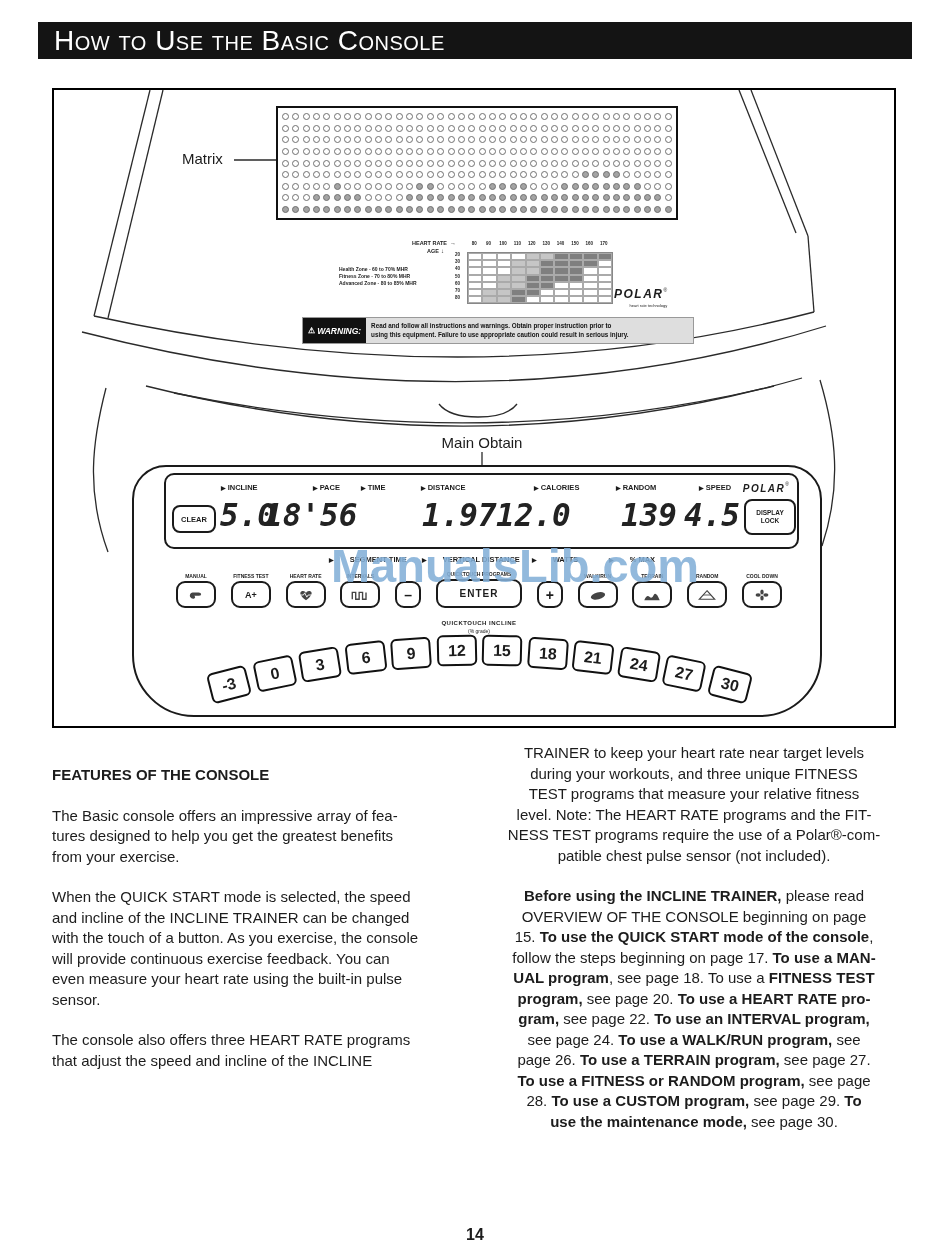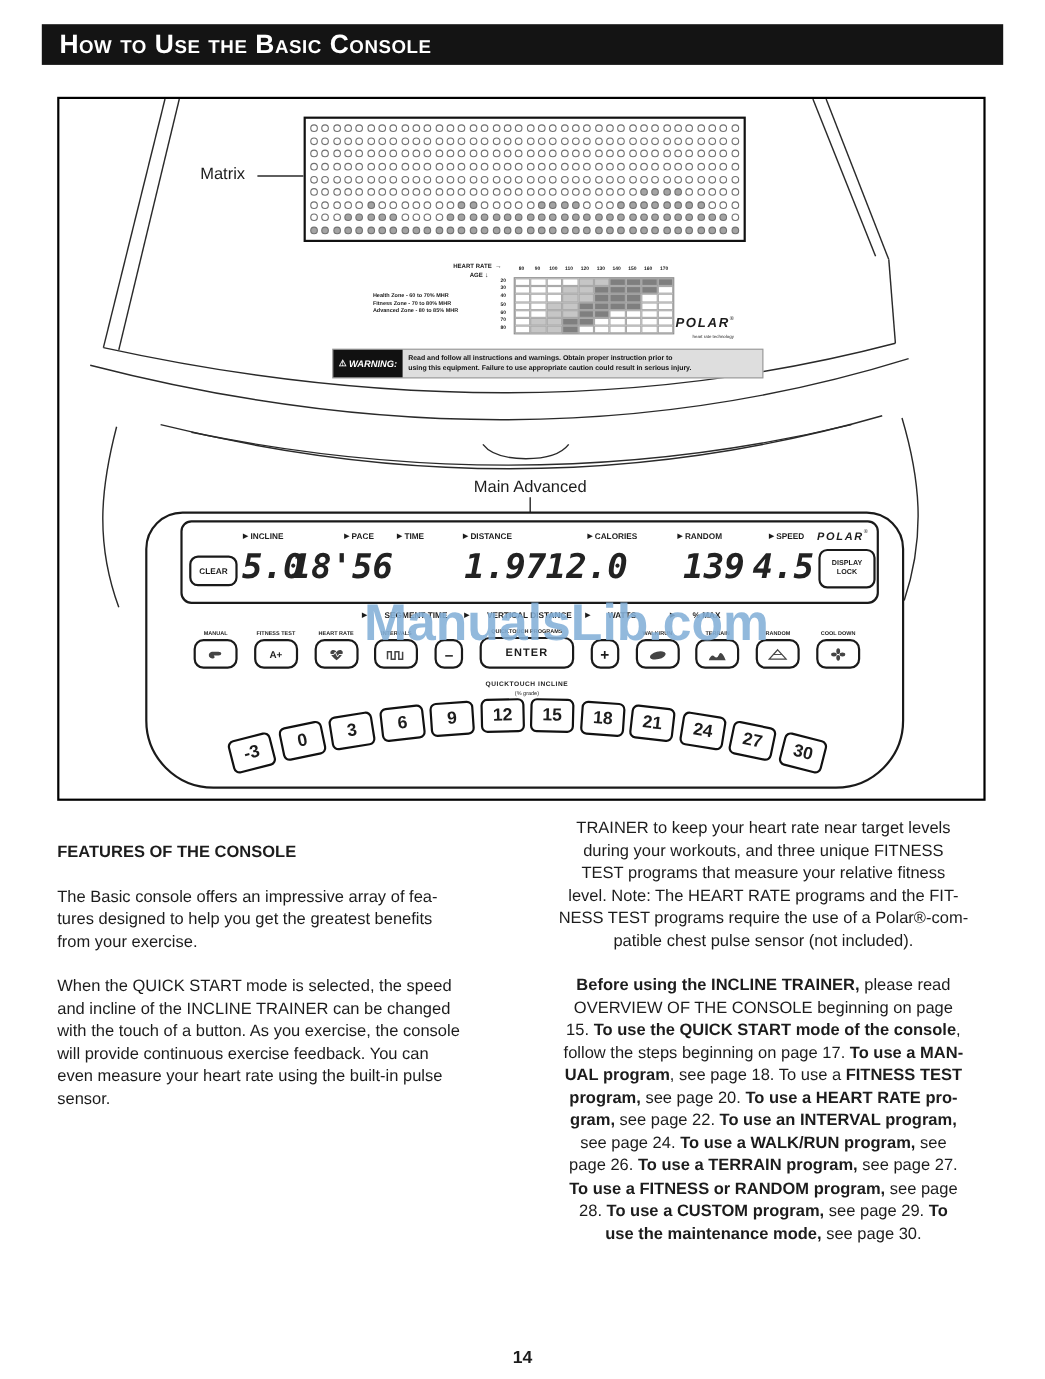--- a/index.html
+++ b/index.html
@@ -2,21 +2,21 @@
 <html><head>
 <meta charset="utf-8">
 <style>
   html,body{margin:0;padding:0;background:#fff;}
   .page{position:relative;width:950px;height:1254px;background:#fff;overflow:hidden;
         font-family:"Liberation Sans",sans-serif;color:#1c1c1c;}
 
   
   .header-bar{position:absolute;left:38px;top:22px;width:874px;height:37px;background:#141414;
               display:flex;align-items:center;padding-left:16px;box-sizing:border-box;}
-  .header-title{color:#fff;font-weight:bold;font-size:24px;font-variant:small-caps;letter-spacing:0.5px;}
+  .header-title{color:#fff;font-weight:normal;font-size:28px;font-variant:small-caps;letter-spacing:0.5px;}
 
   
   .diagram{position:absolute;left:52px;top:88px;width:844px;height:640px;border:2px solid #000;box-sizing:border-box;}
   .outline{position:absolute;left:0;top:0;pointer-events:none;}
   .matrix-callout{position:absolute;left:128px;top:60px;font-size:15px;}
   .note{position:absolute;left:686px;top:26px;width:160px;font-size:15px;line-height:21px;}
 
   .matrix-panel{position:absolute;left:222px;top:16px;width:402px;height:114px;border:2px solid #111;
                 box-sizing:border-box;padding:5px 4px;display:flex;flex-direction:column;justify-content:space-between;background:#fff;}
   .dot-row{display:flex;justify-content:space-between;}
@@ -606,21 +606,21 @@
       <div class="warn-box">
         <span class="warn-tri">⚠</span>
         <span>WARNING:</span>
       </div>
       <div class="warn-text">
         <span>Read and follow all instructions and warnings.  Obtain proper instruction prior to</span><br>
         <span>using this equipment.  Failure to use appropriate caution could result in serious injury.</span>
       </div>
     </div>
 
-    <div class="main-display-label">Main Advanced</div>
+    <div class="main-display-label">Main Obtain</div>
 
     <div class="console-body">
       <div class="bezel">
         <div class="clear-btn">CLEAR</div>
         <div class="lock-btn">
           <span><span>DISPLAY</span><br><span>LOCK</span></span>
         </div>
         <div class="bezel-polar">
           <span class="polar-word">POLAR</span><span class="reg">®</span>
           <div class="polar-tag"></div>
@@ -791,20 +791,21 @@
         <div class="inc-btn" style="left: 575.5px; top: 201.88px; transform: rotate(14.3deg);">30</div>
       </div>
   </div>
 
   <div class="watermark">ManualsLib.com</div>
 
   <div class="col col-left">
     <div class="col-heading">FEATURES OF THE CONSOLE</div>
     <p>The Basic console offers an impressive array of fea-<br>tures designed to help you get the greatest benefits<br>from your exercise.</p>
     <p>When the QUICK START mode is selected, the speed<br>and incline of the INCLINE TRAINER can be changed<br>with the touch of a button. As you exercise, the console<br>will provide continuous exercise feedback. You can<br>even measure your heart rate using the built-in pulse<br>sensor.</p>
+    <p>The console also offers three HEART RATE programs<br>that adjust the speed and incline of the INCLINE</p>
   </div>
 
   <div class="col col-right">
     <p>TRAINER to keep your heart rate near target levels<br>during your workouts, and three unique FITNESS<br>TEST programs that measure your relative fitness<br>level. Note: The HEART RATE programs and the FIT-<br>NESS TEST programs require the use of a Polar®-com-<br>patible chest pulse sensor (not included).</p>
     <p><span style="font-weight: bold;">Before using the INCLINE TRAINER,</span><span> please read</span><br><span>OVERVIEW OF THE CONSOLE beginning on page</span><br><span>15. </span><span style="font-weight: bold;">To use the QUICK START mode of the console</span><span>,</span><br><span>follow the steps beginning on page 17. </span><span style="font-weight: bold;">To use a MAN-</span><br><span style="font-weight: bold;">UAL program</span><span>, see page 18. To use a </span><span style="font-weight: bold;">FITNESS TEST</span><br><span style="font-weight: bold;">program,</span><span> see page 20. </span><span style="font-weight: bold;">To use a HEART RATE pro-</span><br><span style="font-weight: bold;">gram,</span><span> see page 22. </span><span style="font-weight: bold;">To use an INTERVAL program,</span><br><span>see page 24. </span><span style="font-weight: bold;">To use a WALK/RUN program,</span><span> see</span><br><span>page 26. </span><span style="font-weight: bold;">To use a TERRAIN program,</span><span> see page 27.</span><br><span style="font-weight: bold;">To use a FITNESS or RANDOM program,</span><span> see page</span><br><span>28. </span><span style="font-weight: bold;">To use a CUSTOM program,</span><span> see page 29. </span><span style="font-weight: bold;">To</span><br><span style="font-weight: bold;">use the maintenance mode,</span><span> see page 30.</span></p>
   </div>
 
   <div class="page-number">14</div>
 </div>
 

